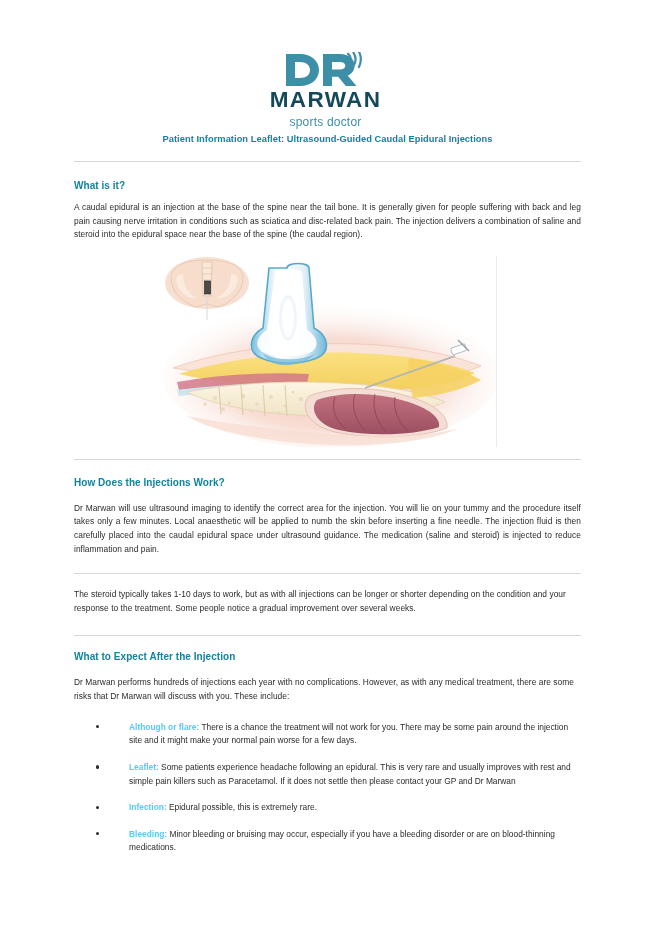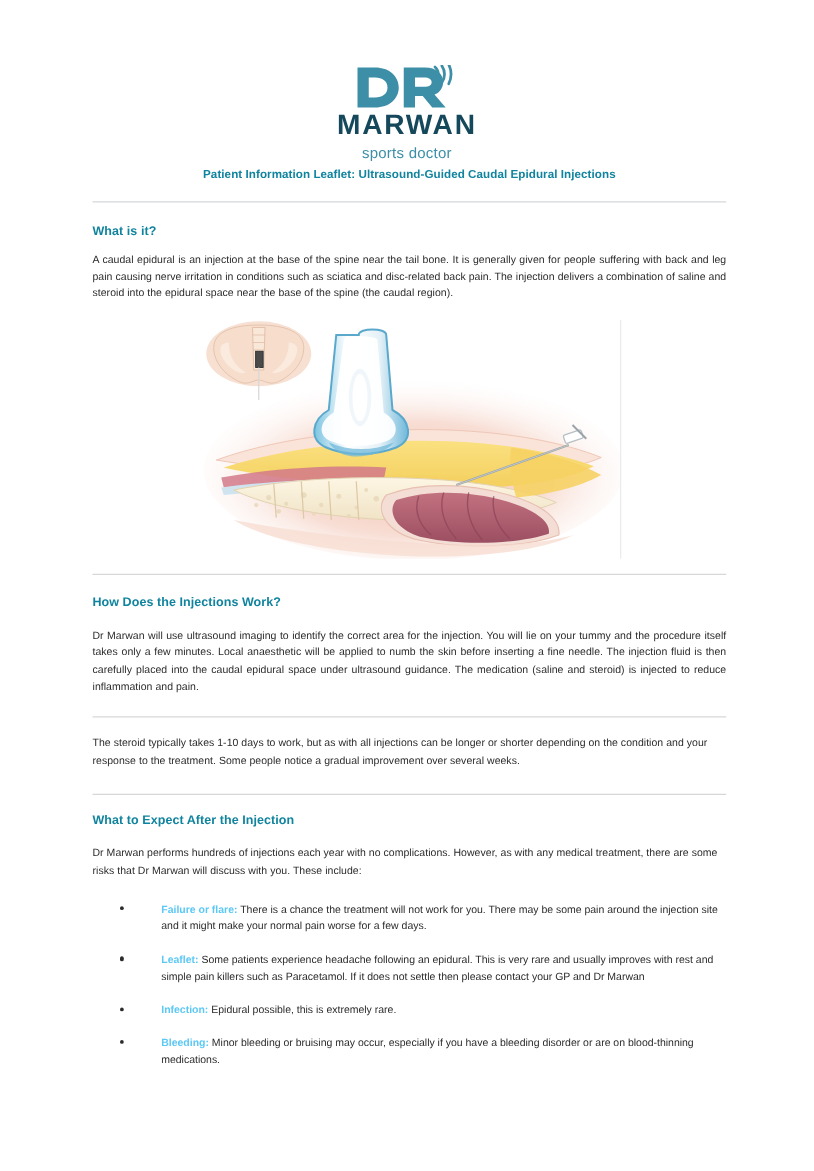--- a/index.html
+++ b/index.html
@@ -300,21 +300,21 @@
     <p class="body" style="margin-top:14px;">The steroid typically takes 1-10 days to work, but as with all injections can be longer or shorter depending on the condition and your response to the treatment. Some people notice a gradual improvement over several weeks.</p>
 
     <hr class="rule" style="margin-top:20px;">
 
     <div class="section-heading" style="margin-top:15px;">What to Expect After the Injection</div>
     <p class="body" style="margin-top:14px;">Dr Marwan performs hundreds of injections each year with no complications. However, as with any medical treatment, there are some risks that Dr Marwan will discuss with you. These include:</p>
 
     <ul class="risks" style="margin-top:17px;">
       <li>
         <span class="bullet-dot"></span>
-        <span class="risk-label">Failure or flare:</span><span> There is a chance the treatment will not work for you. There may be some pain around the injection site and it might make your normal pain worse for a few days.</span>
+        <span class="risk-label">Although or flare:</span><span> There is a chance the treatment will not work for you. There may be some pain around the injection site and it might make your normal pain worse for a few days.</span>
       </li>
       <li>
         <span class="bullet-dot"></span>
         <span class="risk-label">Leaflet:</span><span> Some patients experience headache following an epidural. This is very rare and usually improves with rest and simple pain killers such as Paracetamol. If it does not settle then please contact your GP and Dr Marwan</span>
       </li>
       <li>
         <span class="bullet-dot"></span>
         <span class="risk-label">Infection:</span><span> Epidural possible, this is extremely rare.</span>
       </li>
       <li>

